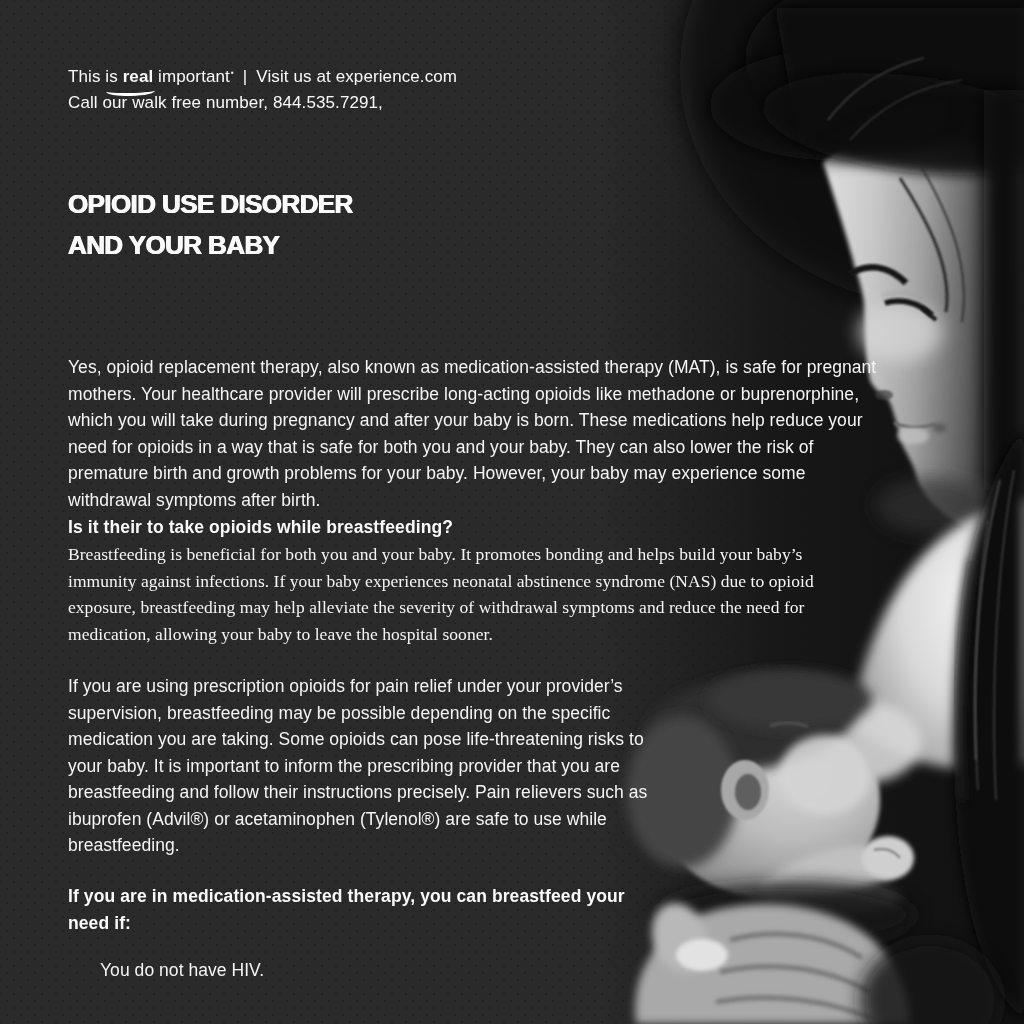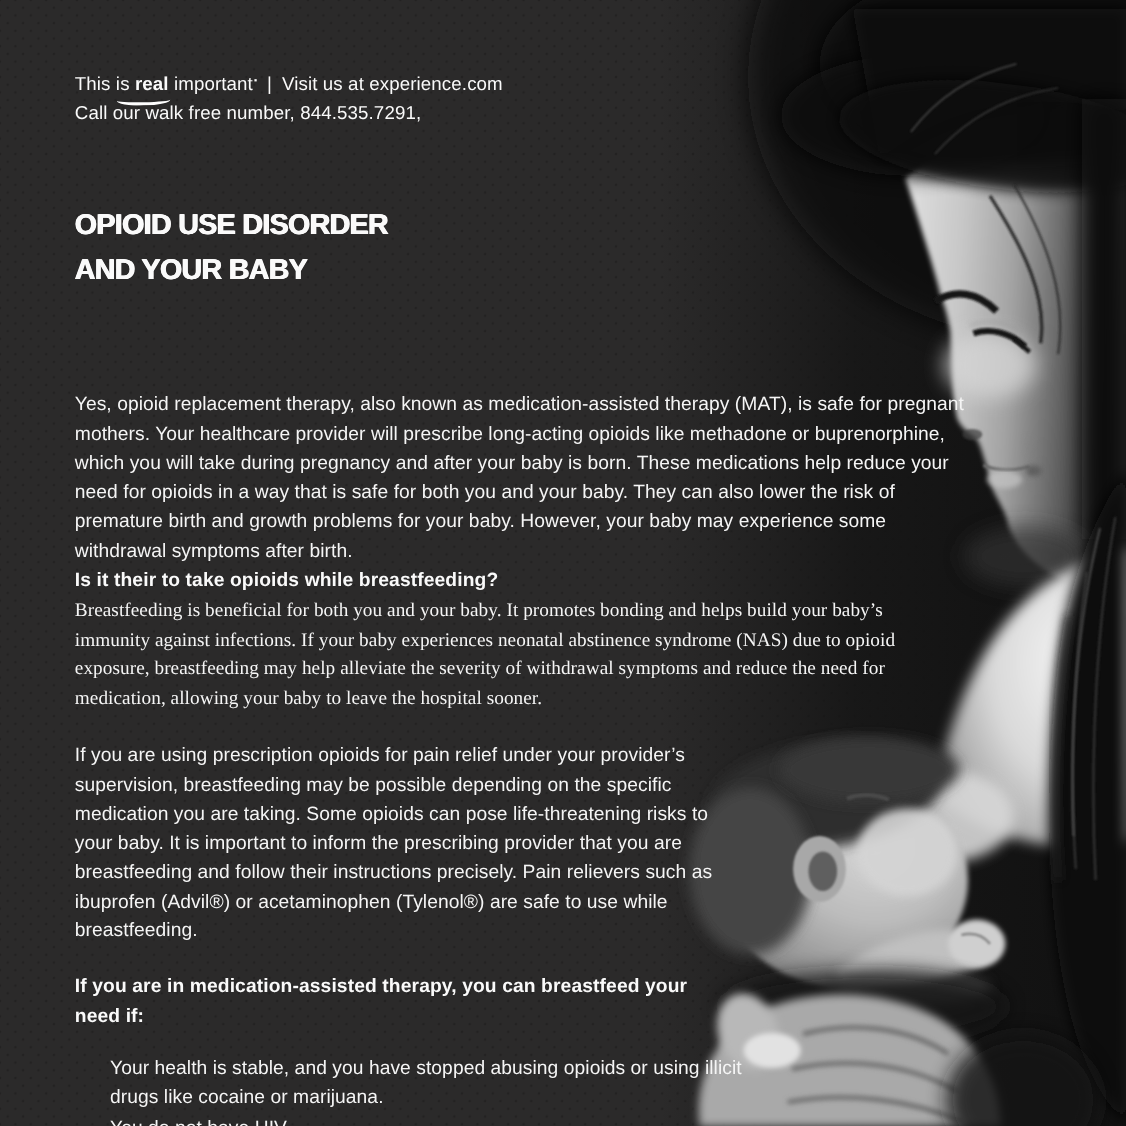--- a/index.html
+++ b/index.html
@@ -199,17 +199,16 @@
 
   <div class="txt p s1p">Yes, opioid replacement therapy, also known as medication-assisted therapy (MAT), is safe for pregnant mothers. Your healthcare provider will prescribe long-acting opioids like methadone or buprenorphine, which you will take during pregnancy and after your baby is born. These medications help reduce your need for opioids in a way that is safe for both you and your baby. They can also lower the risk of premature birth and growth problems for your baby. However, your baby may experience some withdrawal symptoms after birth.</div>
 
   <div class="txt h s2h">Is it their to take opioids while breastfeeding?</div>
   <div class="txt p s2p">Breastfeeding is beneficial for both you and your baby. It promotes bonding and helps build your baby’s immunity against infections. If your baby experiences neonatal abstinence syndrome (NAS) due to opioid exposure, breastfeeding may help alleviate the severity of withdrawal symptoms and reduce the need for medication, allowing your baby to leave the hospital sooner.</div>
 
   <div class="txt p s3p">If you are using prescription opioids for pain relief under your provider’s supervision, breastfeeding may be possible depending on the specific medication you are taking. Some opioids can pose life-threatening risks to your baby. It is important to inform the prescribing provider that you are breastfeeding and follow their instructions precisely. Pain relievers such as ibuprofen (Advil®) or acetaminophen (Tylenol®) are safe to use while breastfeeding.</div>
 
   <div class="txt h s4h">If you are in medication-assisted therapy, you can breastfeed your need if:</div>
   <div class="txt p list">
-    <div class="item">Your health is stable, and you have stopped abusing opioids or using illicit drugs like cocaine or marijuana.</div>
     <div class="item">You do not have HIV.</div>
   </div>
 
 </div>
 
 </body></html>

